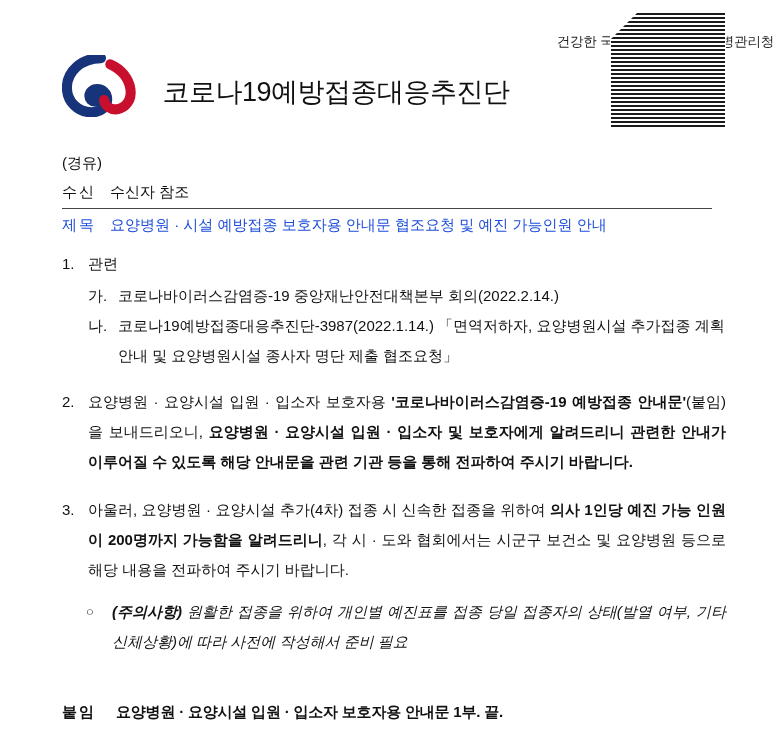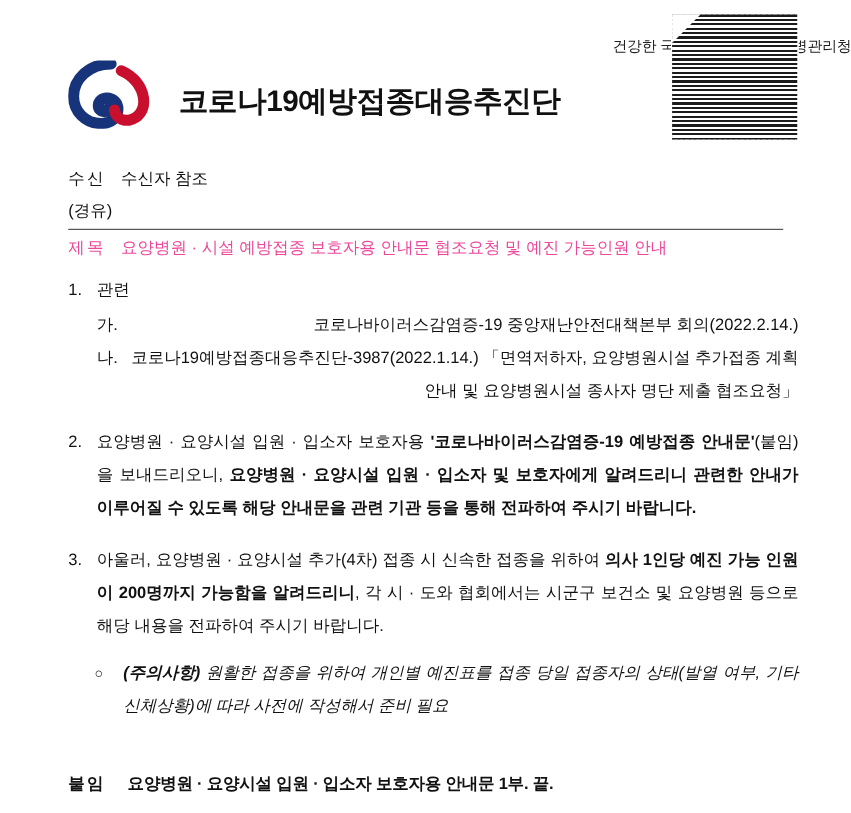--- a/index.html
+++ b/index.html
@@ -48,21 +48,21 @@
     height: 62px;
   }
 
   .title {
     position: absolute;
     top: 74px;
     left: 0;
     width: 672px;
     text-align: center;
     font-size: 27px;
-    font-weight: bold;
+    font-weight: normal;
     letter-spacing: -0.5px;
     color: #111111;
   }
 
   .qrcode {
     position: absolute;
     right: 48px;
     top: 12px;
     width: 114px;
     height: 114px;
@@ -90,21 +90,21 @@
     color: #111111;
   }
   .recipient .lbl { letter-spacing: 2px; }
   .recipient .val { margin-left: 14px; }
 
   .subject-row {
     margin: 2px 62px 0 62px;
     border-top: 1px solid #444444;
     padding-top: 7px;
     font-size: 15px;
-    color: #ec4899;
+    color: #1d4ed8;
   }
   .subject-row .lbl { letter-spacing: 2px; }
   .subject-row .val { margin-left: 14px; }
 
   
   .body {
     margin: 14px 48px 0 62px;
     font-size: 15px;
     line-height: 30px;
     color: #111111;
@@ -126,21 +126,20 @@
   .sub-item {
     display: flex;
     margin-left: 26px;
   }
   .sub-item .num {
     width: 30px;
     flex: 0 0 30px;
   }
   .sub-item .txt {
     flex: 1 1 auto;
-    text-align: right;
   }
   .gap-md { height: 16px; }
 
   .b { font-weight: bold; }
 
   .note {
     display: flex;
     margin-left: 24px;
     margin-top: 12px;
   }
@@ -183,24 +182,24 @@
     </div>
 
     <div class="title">코로나19예방접종대응추진단</div>
 
     <div class="qrcode">
       <span class="qr-corner"></span>
     </div>
   </div>
 
   <div class="recipient">
+    <div>(경유)</div>
     <div>
       <span class="lbl">수신</span><span class="val">수신자 참조</span>
     </div>
-    <div>(경유)</div>
   </div>
 
   <div class="subject-row">
     <span class="lbl">제목</span><span class="val">요양병원 · 시설 예방접종 보호자용 안내문 협조요청 및 예진 가능인원 안내</span>
   </div>
 
   <div class="body">
 
     <div class="item">
       <span class="num">1.</span>

